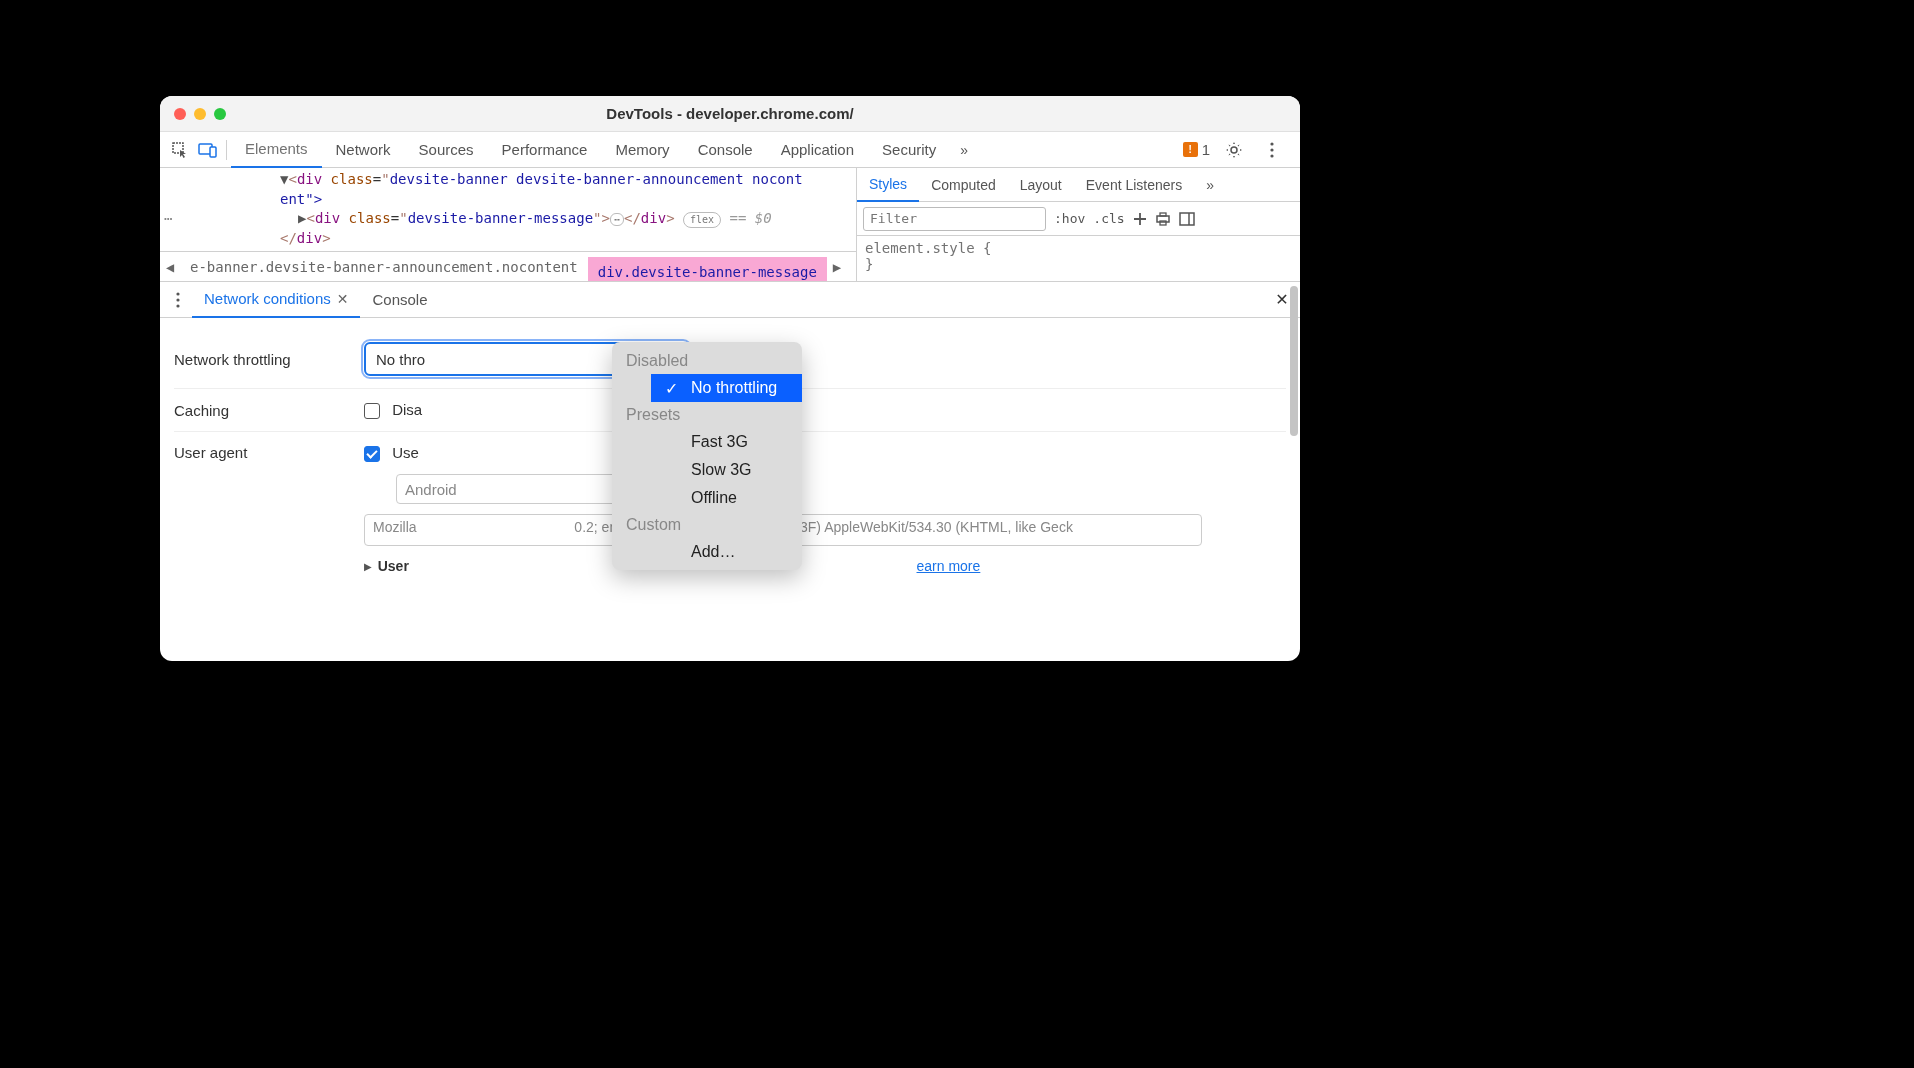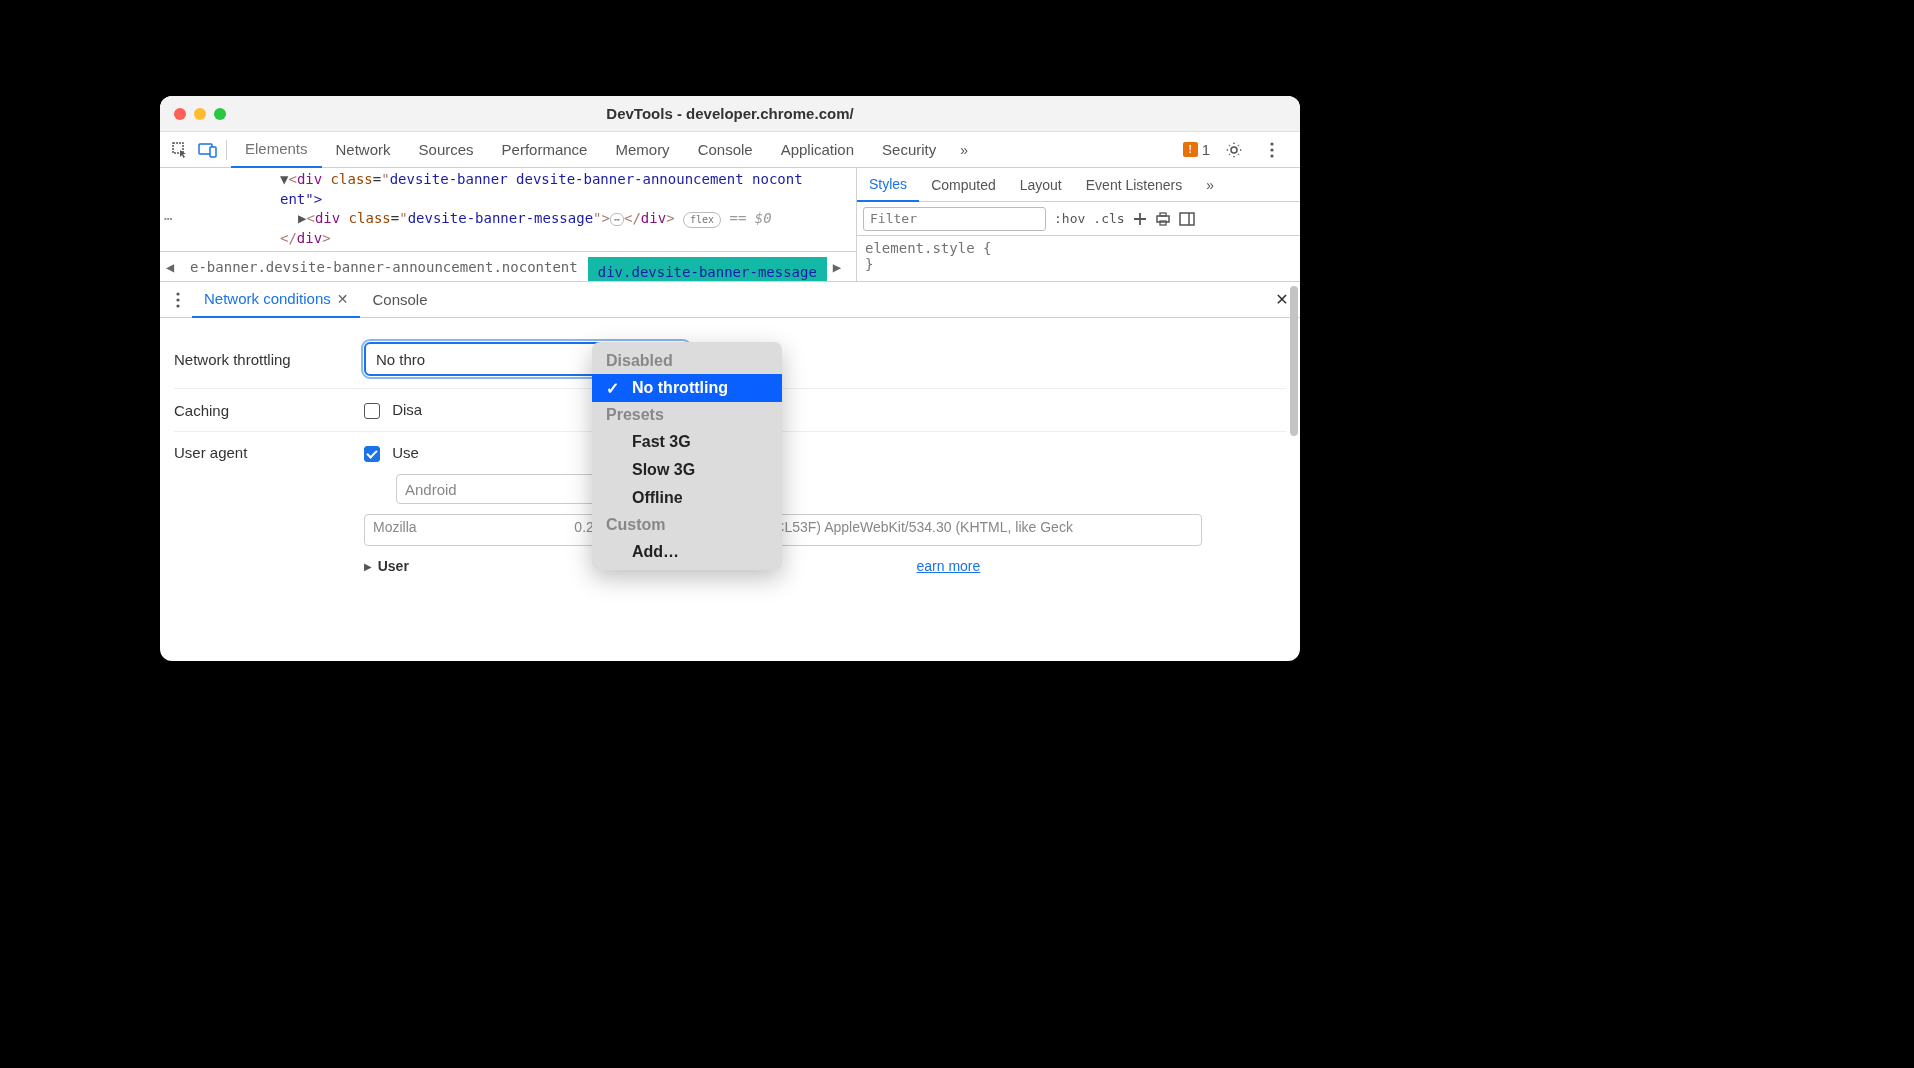--- a/index.html
+++ b/index.html
@@ -154,21 +154,21 @@
   }
   .bc-item {
     padding: 0 10px;
     height:100%;
     display:inline-flex; align-items:center;
     color:#666;
     cursor:pointer;
     white-space:nowrap;
   }
   .bc-item.sel {
-    background:#14b8a6;
+    background:#f9a8d4;
     color:#1a1aa6;
     margin-top:10px;
   }
   .styles-pane {
     flex: 1;
     display:flex; flex-direction:column;
   }
   .styles-tabs {
     height: 34px;
     display:flex; align-items:center;
@@ -256,39 +256,39 @@
     overflow:hidden; white-space:nowrap;
   }
   .hints-row {
     display:flex; align-items:center; gap:6px; margin-top:12px;
     font-size:14px;
   }
   .hints-row .tri2 { color:#555; font-size:10px; }
   .hints-row .learn { color:#1a73e8; text-decoration:underline; cursor:pointer; margin-left:auto; margin-right:auto; }
   .dropdown {
     position:absolute;
-    left: 432px;
+    left: 452px;
     top: 246px;
     width: 190px;
     background:#dcdcdc;
     border-radius:8px;
     box-shadow: 0 8px 24px rgba(0,0,0,0.25);
     padding:6px 0 4px 0;
     font-size:16px;
     z-index:50;
-    font-weight:bold;
   }
   .dd-header {
     color:#888; padding:4px 14px;
   }
   .dd-item {
     padding:5px 14px 5px 40px;
     cursor:pointer;
     color:#222;
     position:relative;
+    margin-left:39px;
   }
   .dd-item.sel {
     background:#0a60ff; color:#fff;
   }
   .dd-item.sel::before {
     content:"✓"; position:absolute; left:14px; top:5px; color:#fff;
   }
   svg { display:block; }
   .scroll-thumb {
     position:absolute; right:2px; top:190px; width:8px; height:150px;

